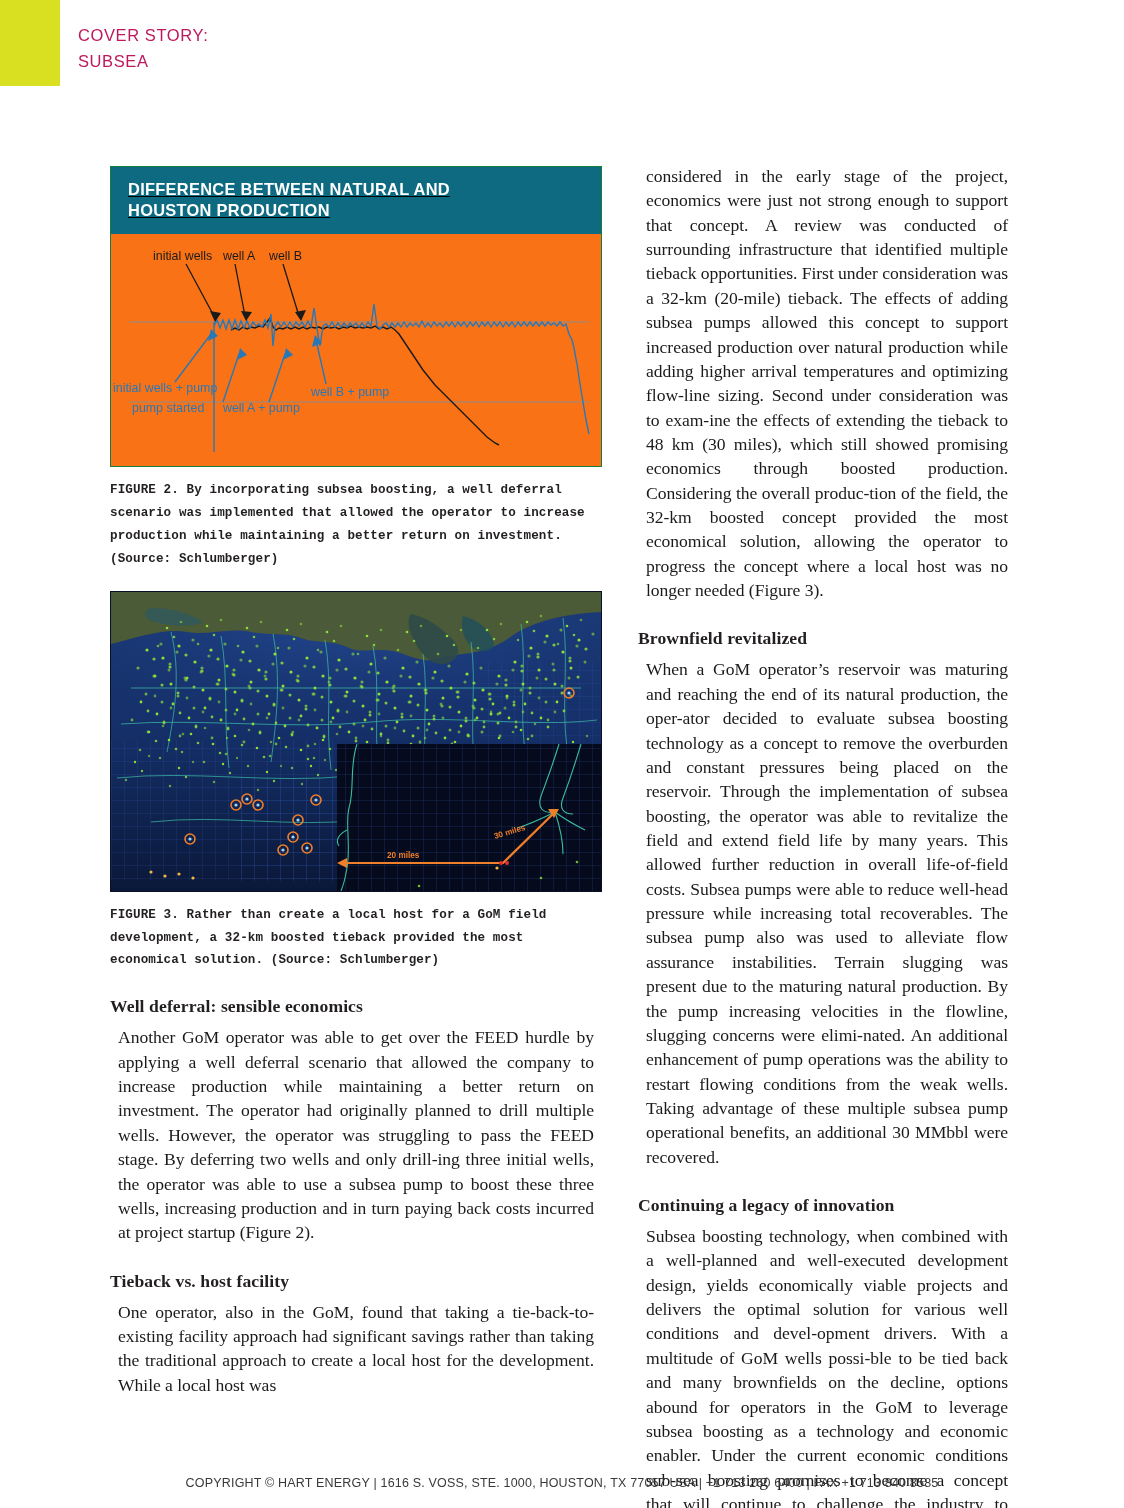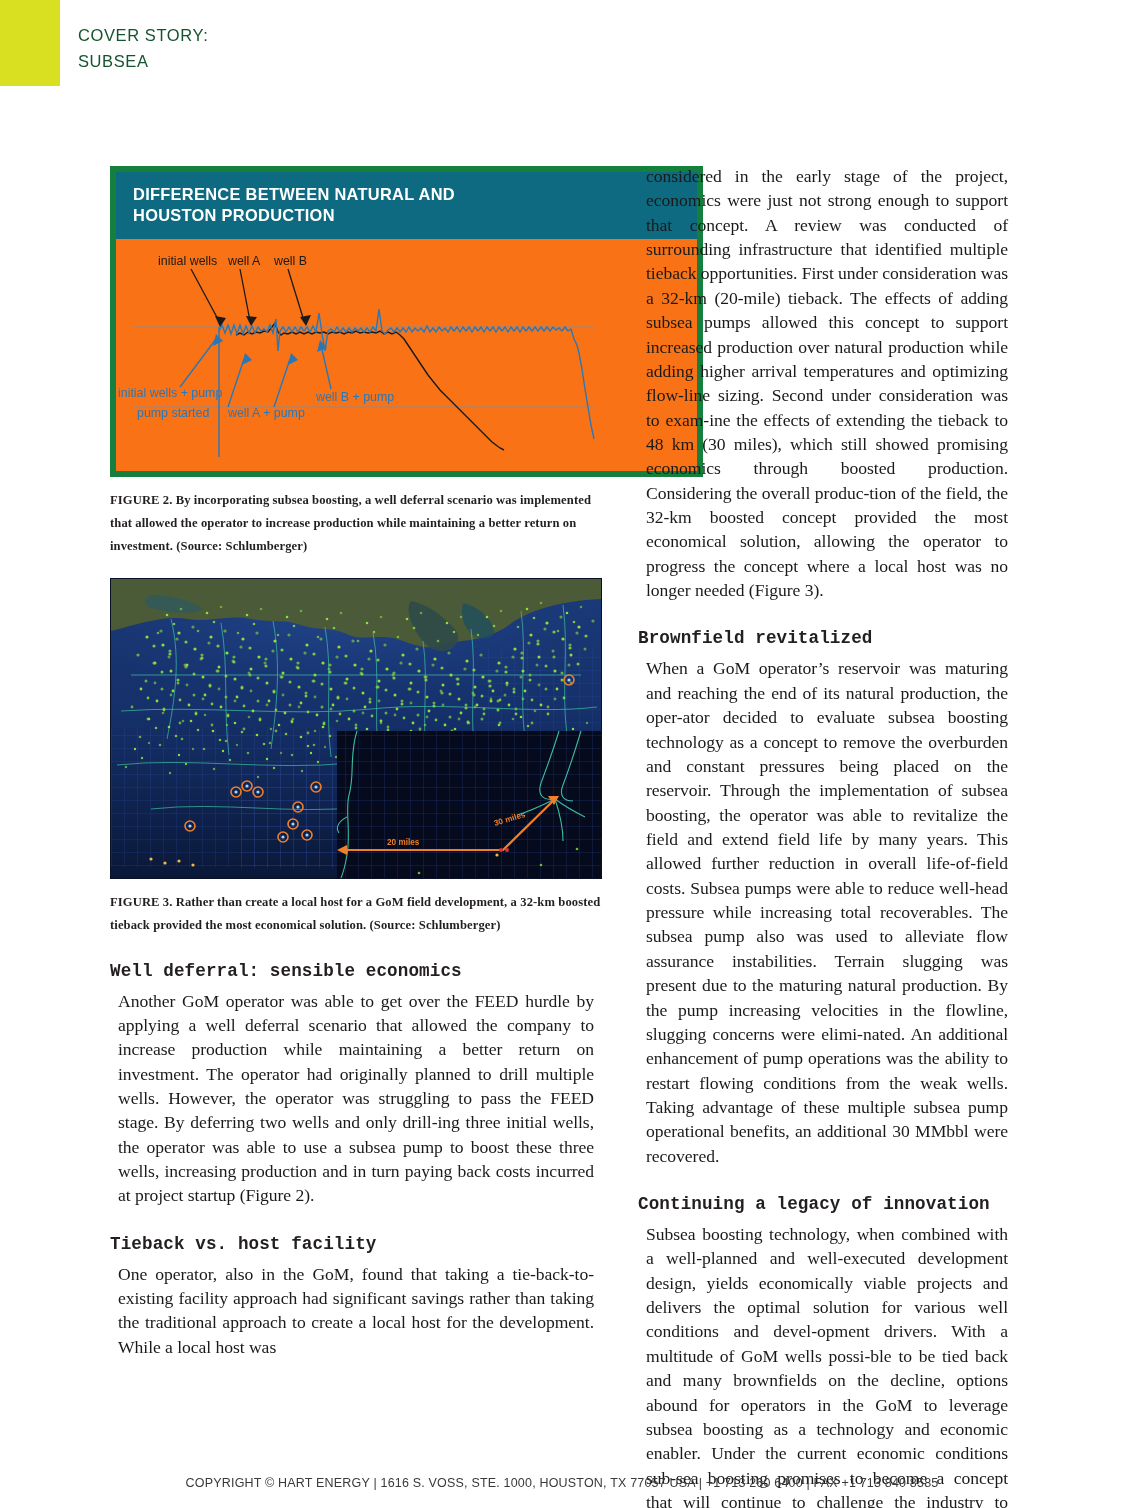--- a/index.html
+++ b/index.html
@@ -22,43 +22,44 @@
     width: 60px; height: 86px;
     background: #d9e021;
   }
   .cover-story {
     position: absolute;
     left: 78px; top: 23px;
     font-family: "Liberation Sans", sans-serif;
     font-size: 16.5px;
     letter-spacing: 0.6px;
     line-height: 1.55;
-    color: #14532d;
+    color: #be185d;
     font-weight: 400;
   }
   .cover-story div { white-space: pre; }
 
   
   .col-left {
     position: absolute;
     left: 110px; top: 166px;
     width: 492px;
   }
   .col-right {
     position: absolute;
     left: 638px; top: 168px;
     width: 378px;
   }
 
   
   .fig2-box {
-    width: 593px;
-    border: 6px solid #15803d;
+    width: 492px;
+    border: 1px solid #15803d;
     box-sizing: border-box;
     background: #fff;
+    text-decoration: underline;
   }
   .fig2-header {
     background: #0d6a80;
     color: #ffffff;
     padding: 12px 14px 13px 17px;
     font-size: 16.4px;
     font-weight: bold;
     letter-spacing: 0.3px;
     line-height: 1.28;
   }
@@ -66,21 +67,21 @@
   .fig2-plot {
     position: relative;
     height: 232px;
     background: #f97316;
     overflow: hidden;
   }
   .fig2-plot svg { display: block; }
 
   
   .caption {
-    font-family: Liberation Serif, serif;
+    font-family: Liberation Mono, monospace;
     font-size: 12.6px;
     font-weight: bold;
     color: #231f20;
     line-height: 1.82;
     letter-spacing: 0.1px;
     margin-top: 12px;
   }
 
   
   .fig3-box {
@@ -90,21 +91,21 @@
     position: relative;
     overflow: hidden;
     background: #0b1733;
     border: 1px solid #0a1126;
     box-sizing: border-box;
   }
   .fig3-box svg { display: block; }
 
   
   h2.sec {
-    font-family: Liberation Mono, monospace;
+    font-family: Liberation Serif, serif;
     font-size: 17.6px;
     font-weight: bold;
     color: #231f20;
     margin: 26px 0 2px 0;
     letter-spacing: 0.1px;
   }
   h2.sec.first { margin-top: 24px; }
   p.body {
     font-family: "Liberation Serif", serif;
     font-size: 17.6px;

